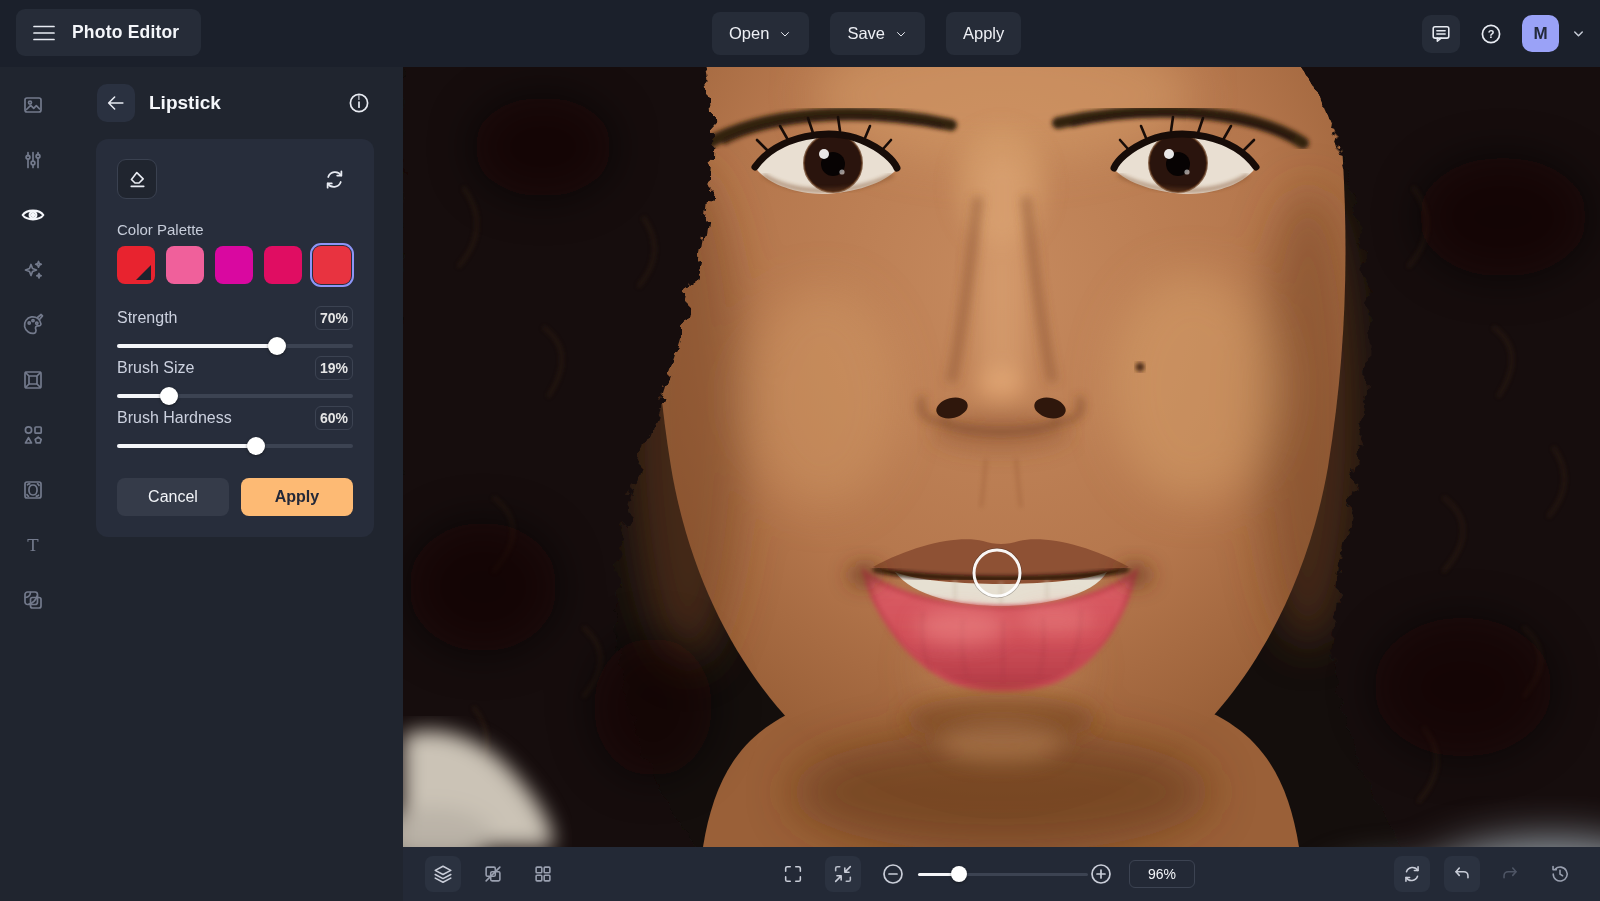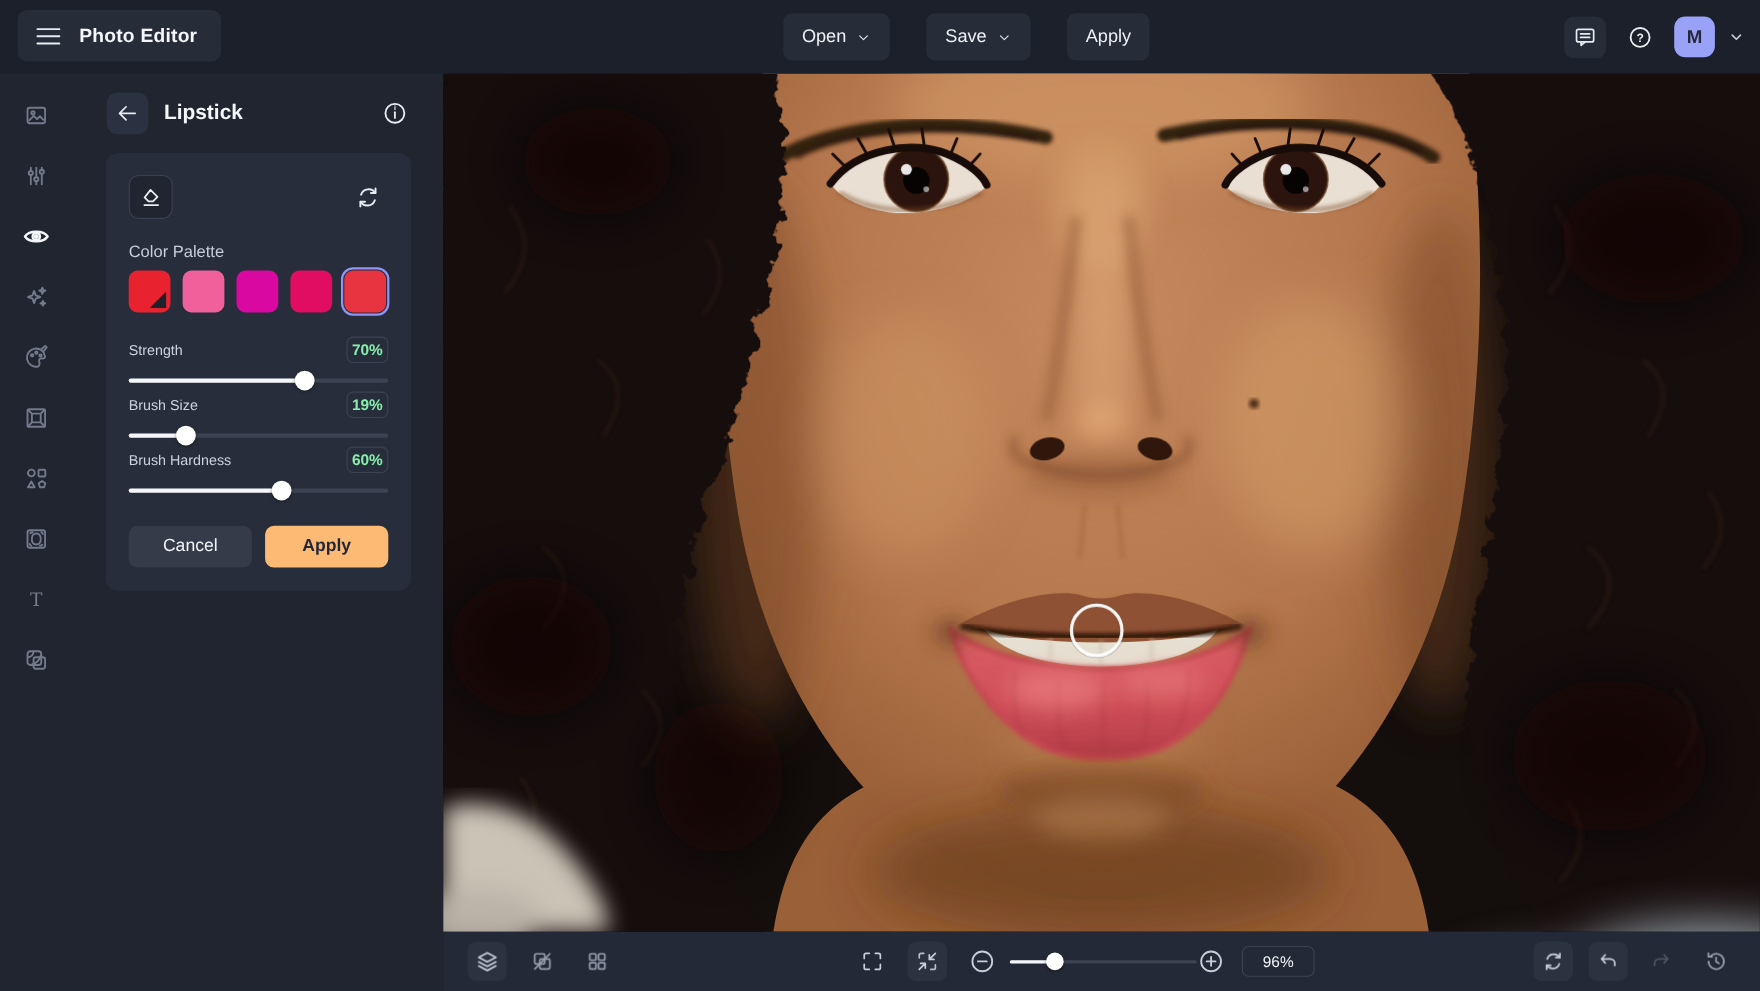--- a/index.html
+++ b/index.html
@@ -7,21 +7,21 @@
          font-family:"Liberation Sans",sans-serif;color:#f2f4f8;}
   svg{display:block;}
   .ic svg,.f-ic svg,.t-ic svg{stroke:currentColor;fill:none;stroke-width:1.7;stroke-linecap:round;stroke-linejoin:round;}
 
   
   .topbar{position:absolute;left:0;top:0;width:100%;height:67px;background:#1b202b;}
   .app-chip{position:absolute;left:16px;top:9px;height:47px;background:#262c38;border-radius:9px;
             display:flex;align-items:center;gap:15px;padding:0 22px 0 15px;cursor:pointer;}
   .app-title{font-size:17.5px;font-weight:700;color:#f4f6fa;letter-spacing:.2px;}
   .t-ic{color:#e8ebf2;display:flex;align-items:center;justify-content:center;}
-  .topbar-center{position:absolute;left:712px;top:12px;display:flex;gap:33px;}
+  .topbar-center{position:absolute;left:712px;top:12px;display:flex;gap:21px;}
   .top-btn{height:43px;background:#262c38;border-radius:8px;border:none;color:#eef0f5;font-size:16.5px;
            font-family:inherit;display:flex;align-items:center;gap:9px;padding:0 17px;cursor:pointer;}
   .topbar-right{position:absolute;right:14px;top:0;height:67px;display:flex;align-items:center;gap:12px;}
   .icon-btn38{width:38px;height:38px;border-radius:9px;display:flex;align-items:center;justify-content:center;
               background:transparent;border:none;color:#d7dbe4;cursor:pointer;}
   .icon-btn38.boxed{background:#262c38;}
   .avatar{width:37px;height:37px;border-radius:10px;background:#9aa2f7;color:#242a3c;font-weight:700;
           font-size:17px;display:flex;align-items:center;justify-content:center;cursor:pointer;}
   .chev{color:#c6cbd6;display:flex;align-items:center;cursor:pointer;}
 
@@ -49,22 +49,22 @@
   .reset-btn{background:none;border:none;color:#c6cbd6;cursor:pointer;display:flex;}
   .palette-label{margin-top:22px;font-size:15px;color:#c6ccd9;}
   .swatches{margin-top:8px;display:flex;gap:11px;}
   .swatch{width:38px;height:38px;border-radius:8px;position:relative;cursor:pointer;box-sizing:border-box;}
   .swatch.custom::after{content:'';position:absolute;right:4px;bottom:4px;width:0;height:0;
               border-left:15px solid transparent;border-bottom:15px solid #1e222d;}
   .swatch.selected{outline:2px solid #8d95f6;outline-offset:1px;}
   .slider-group{}
   .slider-group.first{margin-top:21px;}
   .sl-row{display:flex;align-items:center;justify-content:space-between;height:26px;}
-  .sl-label{font-size:13px;color:#ccd1df;}
-  .sl-value{min-width:30px;padding:3px 3px;border:1px solid #3c4352;border-radius:6px;color:#86efac;
+  .sl-label{font-size:16px;color:#ccd1df;}
+  .sl-value{min-width:30px;padding:3px 3px;border:1px solid #3c4352;border-radius:6px;color:#e5e5e5;
             font-size:14px;font-weight:700;text-align:center;cursor:text;}
   .track-wrap{position:relative;height:18px;margin-top:6px;cursor:pointer;}
   .track{position:absolute;left:0;right:0;top:7px;height:4px;background:#3c4352;border-radius:2px;}
   .track-fill{position:absolute;left:0;top:7px;height:4px;background:#f5f6f9;border-radius:2px;}
   .thumb{position:absolute;top:0;width:18px;height:18px;border-radius:50%;background:#fff;
          transform:translateX(-9px);box-shadow:0 1px 3px rgba(0,0,0,.4);cursor:grab;}
   .panel-actions{margin-top:23px;display:flex;gap:12px;}
   .btn{flex:1;height:38px;border:none;border-radius:8px;font-family:inherit;font-size:16px;cursor:pointer;}
   .btn-cancel{background:#353b49;color:#f2f4f8;}
   .btn-apply{background:#fdba74;color:#232838;font-weight:700;}

